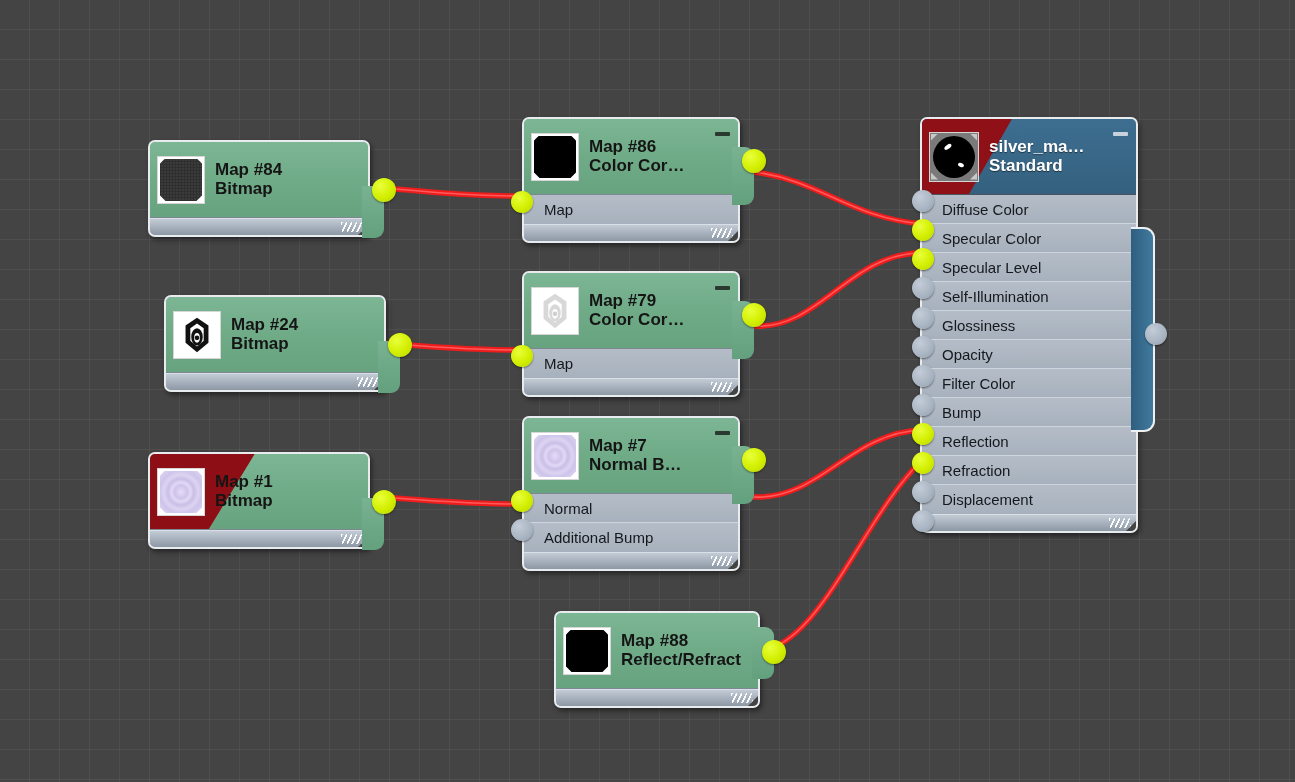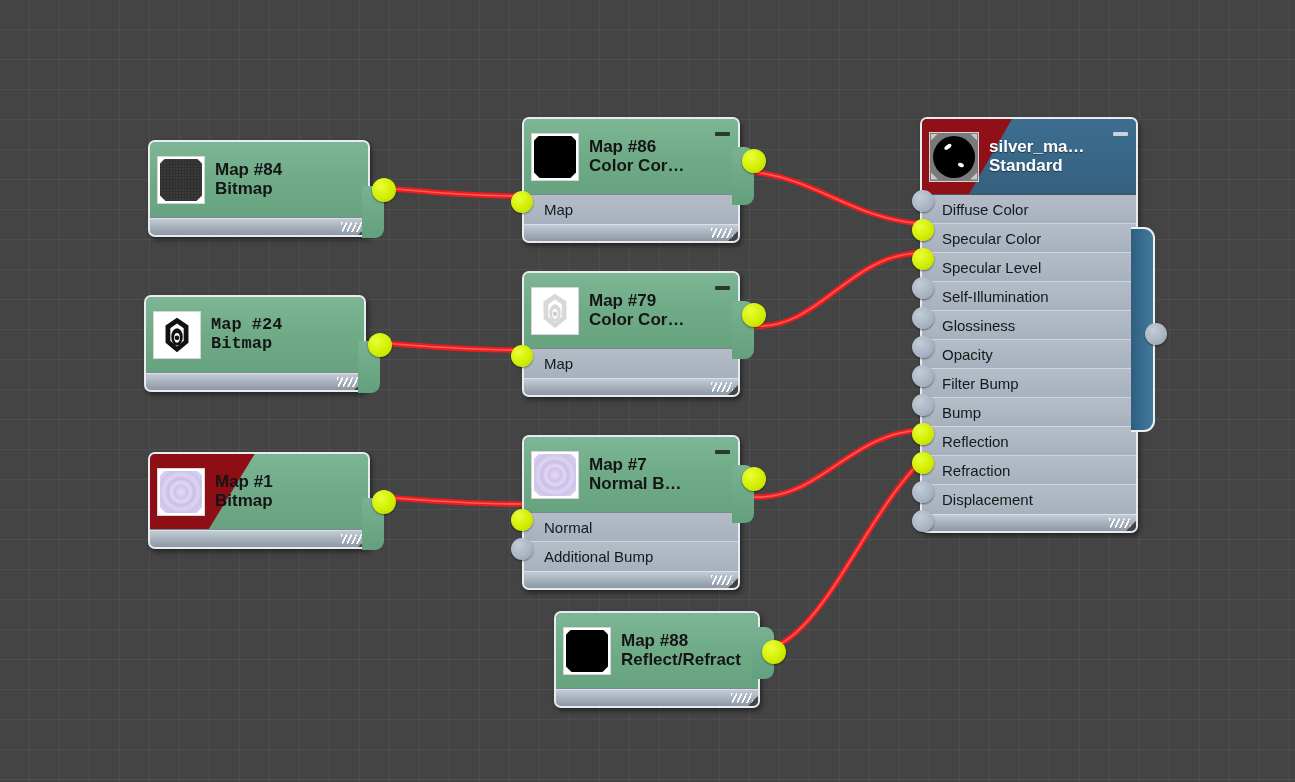--- a/index.html
+++ b/index.html
@@ -273,21 +273,21 @@
         </div>
       </div>
       <div class="node-footer">
         <div class="grip"></div>
       </div>
       <div class="node-corner-cut"></div>
     </div>
     <div class="port on big" style="left:224px; top:38px;"></div>
   </div>
 
-  <div class="node" id="node-map24" style="left:144px; top:295px; width:222px;font-family:Liberation Mono, monospace;">
+  <div class="node" id="node-map24" style="left:164px; top:295px; width:222px;">
     <div class="out-tab"></div>
     <div class="node-body">
       <div class="node-header">
         <div class="thumb">
           <div class="thumb-inner" style="background:#ffffff;">
             <svg viewBox="0 0 44 44" width="100%" height="100%">
               <path d="M22 4 L34 12 L34 30 L22 40 L10 30 L10 12 Z" fill="#111"></path>
               <path d="M22 10 L29 15 L29 28 L22 34 L15 28 L15 15 Z" fill="#fff"></path>
               <ellipse cx="22" cy="24" rx="6" ry="9" fill="#111"></ellipse>
               <ellipse cx="22" cy="25" rx="3" ry="5" fill="#fff"></ellipse>
@@ -396,21 +396,21 @@
       </div>
       <div class="node-footer">
         <div class="grip"></div>
       </div>
       <div class="node-corner-cut"></div>
     </div>
     <div class="port on" style="left:-11px; top:74px;"></div>
     <div class="port on big" style="left:220px; top:32px;"></div>
   </div>
 
-  <div class="node" id="node-map7" style="left:522px; top:435px; width:218px;">
+  <div class="node" id="node-map7" style="left:522px; top:416px; width:218px;">
     <div class="out-tab" style="top:30px;height:58px;"></div>
     <div class="node-body">
       <div class="node-header">
         <div class="thumb">
           <div class="thumb-inner" style="background:radial-gradient(circle at 50% 50%, #e6dcf7 0%, #d8cbef 14%, #cfc3ea 22%, #e2d8f5 32%, #c9bfe6 44%, #ddd4f2 58%, #cdc4ea 72%, #e3dbf4 100%);"></div>
           <div class="corner c1"></div>
           <div class="corner c2"></div>
           <div class="corner c3"></div>
           <div class="corner c4"></div>
         </div>
@@ -479,21 +479,21 @@
         </div>
         <div class="minimize"></div>
       </div>
       <div class="slots">
         <div class="slot">Diffuse Color</div>
         <div class="slot">Specular Color</div>
         <div class="slot">Specular Level</div>
         <div class="slot">Self-Illumination</div>
         <div class="slot">Glossiness</div>
         <div class="slot">Opacity</div>
-        <div class="slot">Filter Bump</div>
+        <div class="slot">Filter Color</div>
         <div class="slot">Bump</div>
         <div class="slot">Reflection</div>
         <div class="slot">Refraction</div>
         <div class="slot">Displacement</div>
       </div>
       <div class="node-footer">
         <div class="grip"></div>
       </div>
       <div class="node-corner-cut"></div>
     </div>

